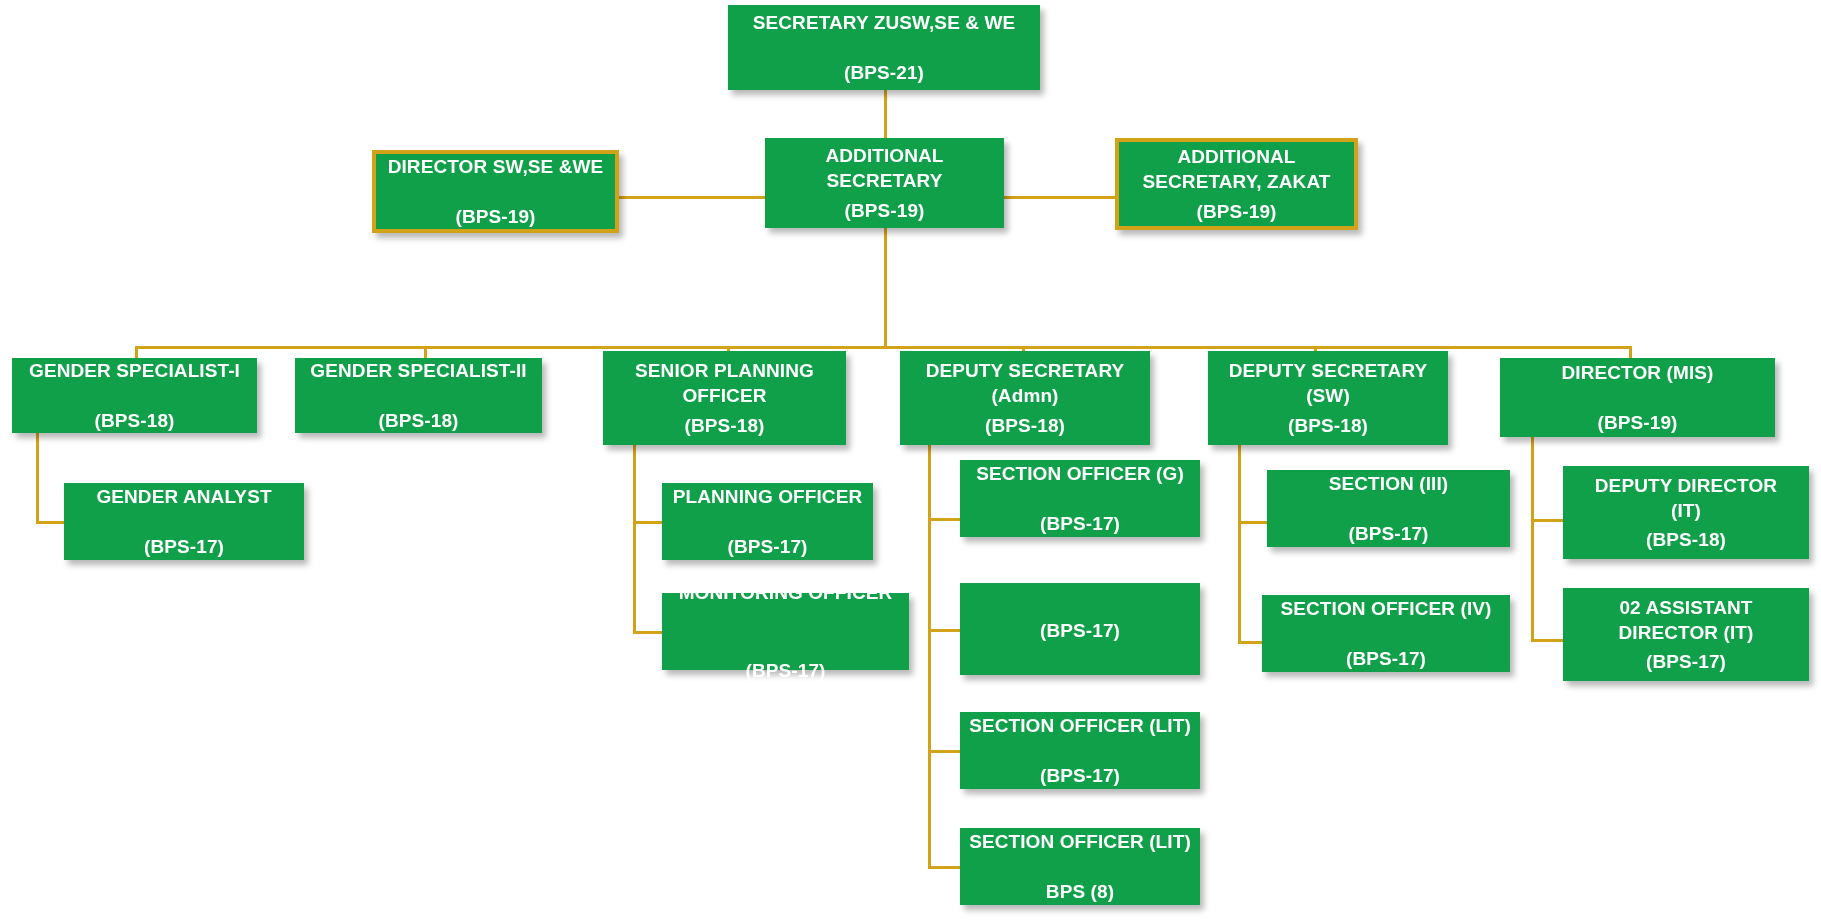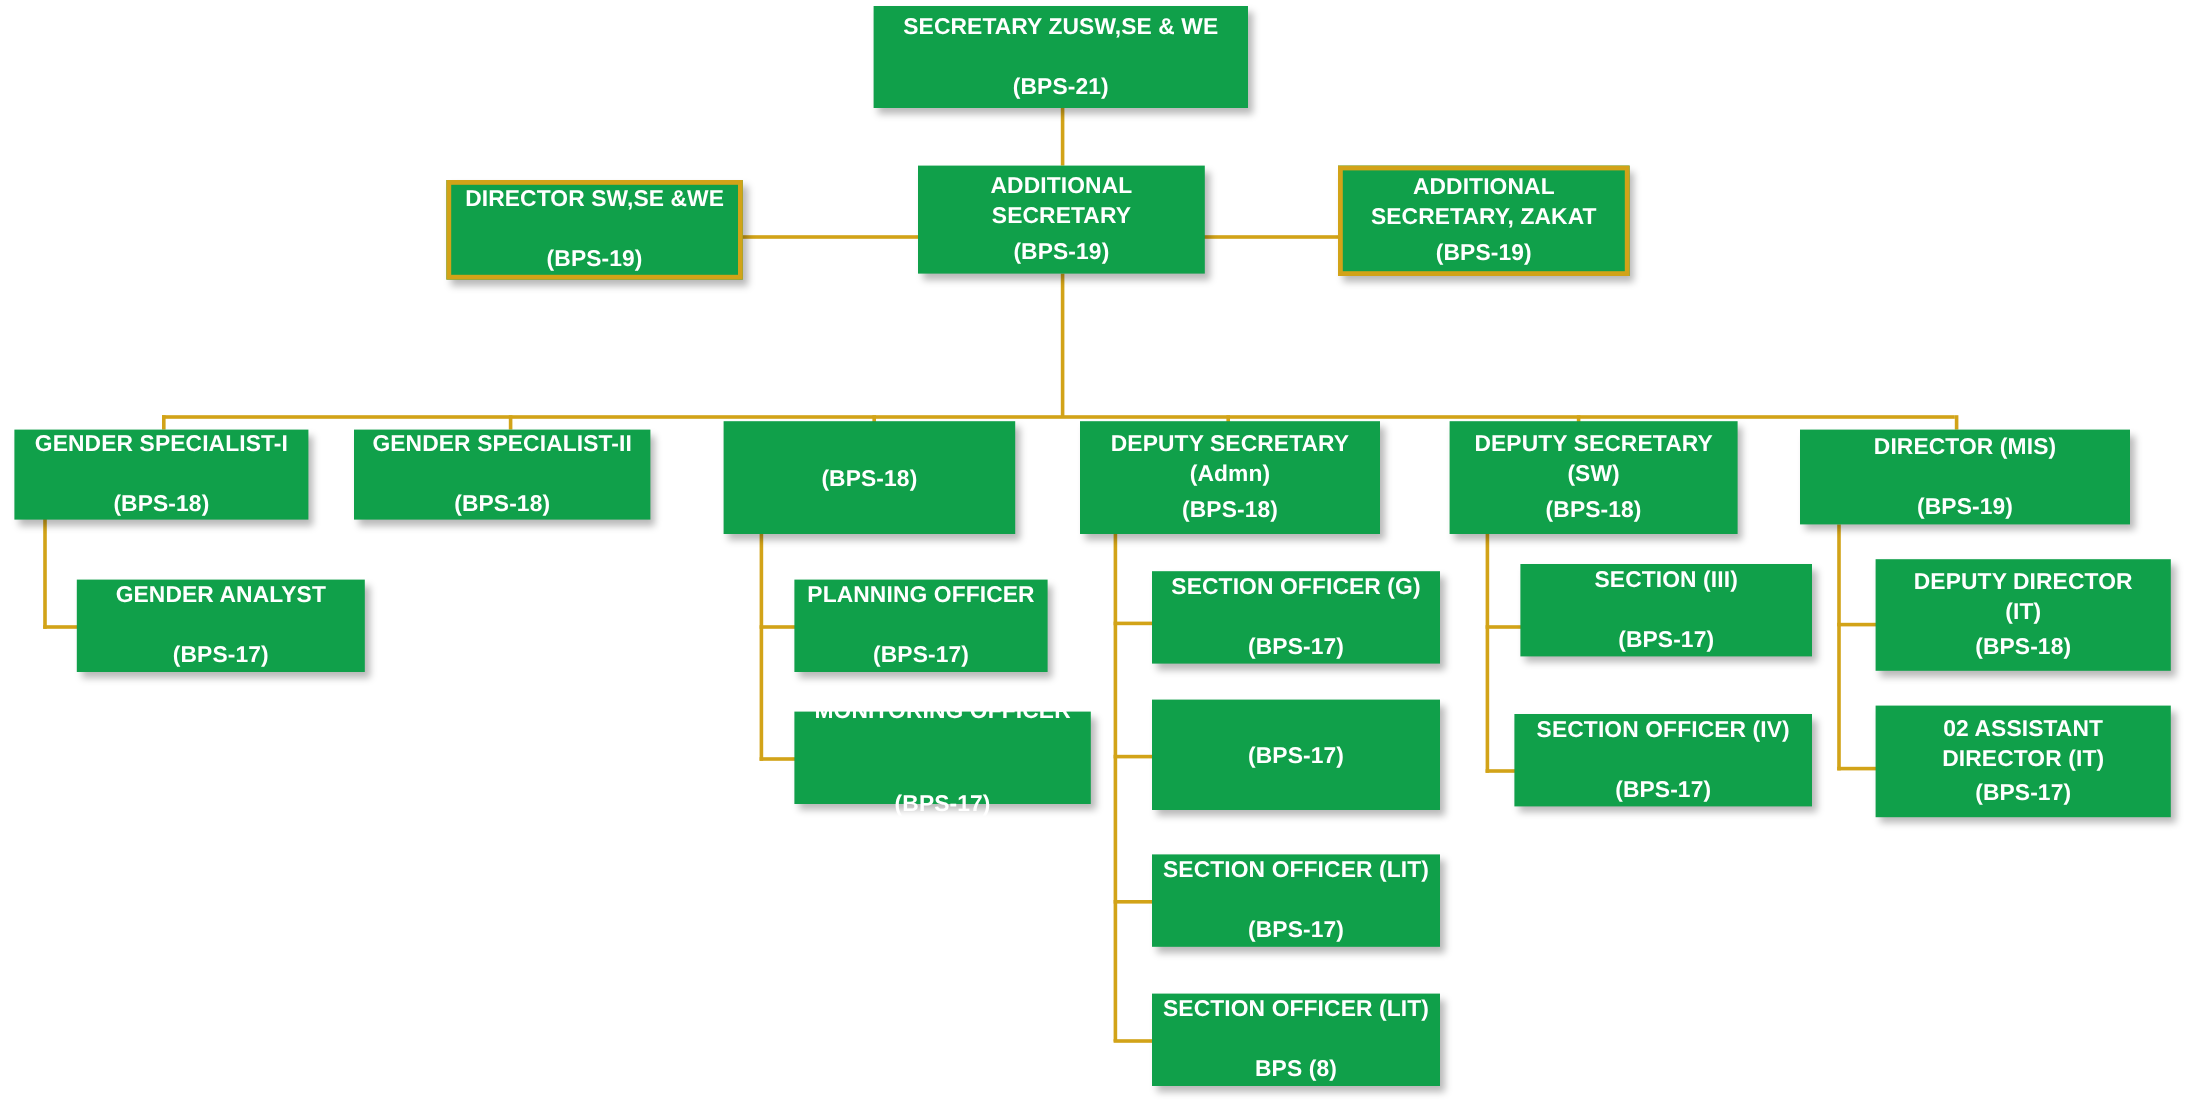--- a/index.html
+++ b/index.html
@@ -123,20 +123,22 @@
     <span class="title">GENDER SPECIALIST-I</span>
     <span class="bps">(BPS-18)</span>
   </div>
 
   <div class="node" style="left:295px; top:358px; width:247px; height:75px;">
     <span class="title">GENDER SPECIALIST-II</span>
     <span class="bps">(BPS-18)</span>
   </div>
 
   <div class="node tight" style="left:603px; top:351px; width:243px; height:94px;">
+    <span class="title">SENIOR PLANNING
+OFFICER</span>
     <span class="bps">(BPS-18)</span>
   </div>
 
   <div class="node tight" style="left:900px; top:351px; width:250px; height:94px;">
     <span class="title">DEPUTY SECRETARY
 (Admn)</span>
     <span class="bps">(BPS-18)</span>
   </div>
 
   <div class="node tight" style="left:1208px; top:351px; width:240px; height:94px;">
@@ -158,21 +160,21 @@
   <div class="node" style="left:662px; top:483px; width:211px; height:77px;">
     <span class="title">PLANNING OFFICER</span>
     <span class="bps">(BPS-17)</span>
   </div>
 
   <div class="node" style="left:662px; top:593px; width:247px; height:77px;gap:28px;">
     <span class="title">MONITORING OFFICER</span>
     <span class="bps">(BPS-17)</span>
   </div>
 
-  <div class="node" style="left:960px; top:476px; width:240px; height:77px;">
+  <div class="node" style="left:960px; top:460px; width:240px; height:77px;">
     <span class="title">SECTION OFFICER (G)</span>
     <span class="bps">(BPS-17)</span>
   </div>
 
   <div class="node tight" style="left:960px; top:583px; width:240px; height:92px;">
     <span class="bps">(BPS-17)</span>
   </div>
 
   <div class="node" style="left:960px; top:712px; width:240px; height:77px;">
     <span class="title">SECTION OFFICER (LIT)</span>

